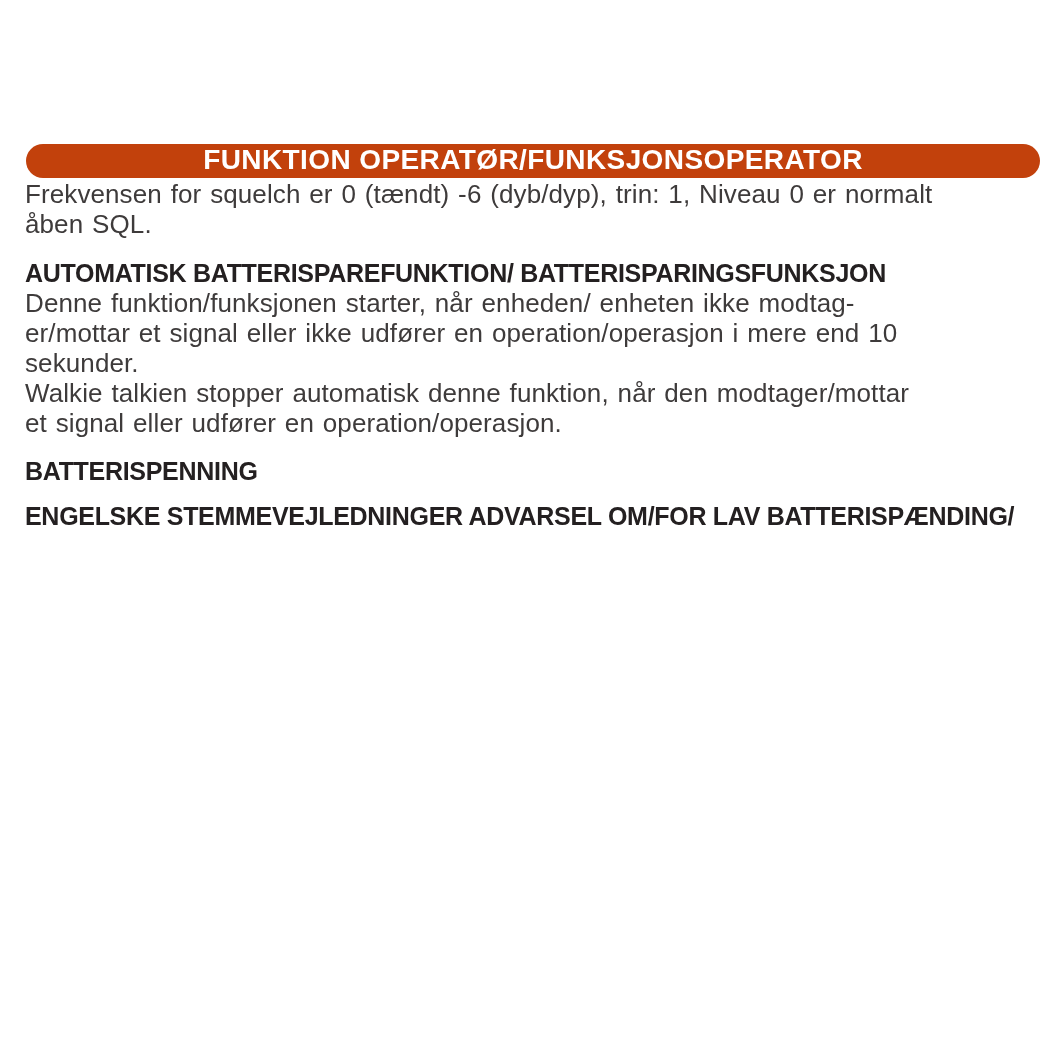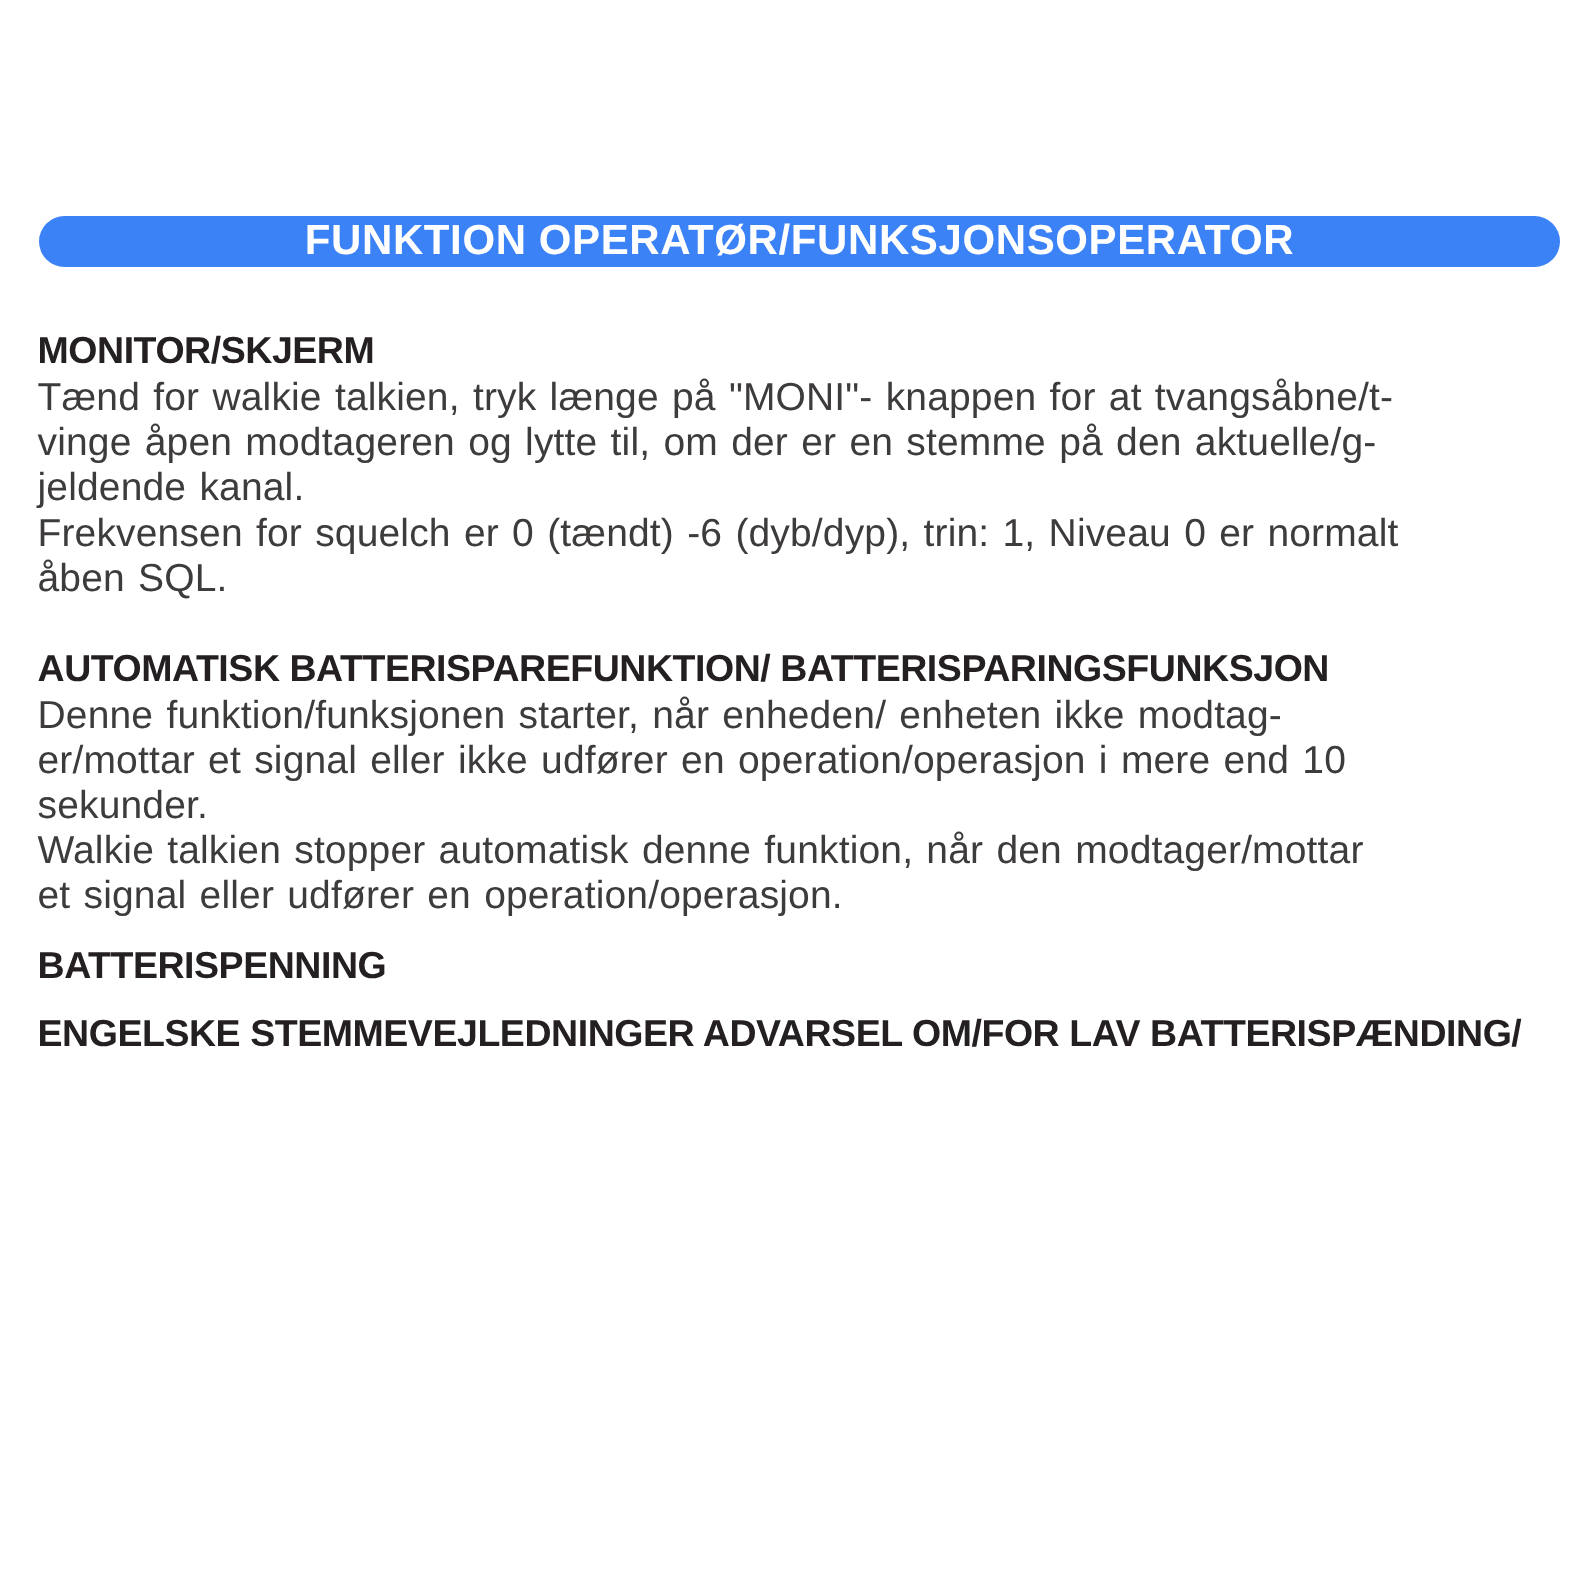--- a/index.html
+++ b/index.html
@@ -13,21 +13,21 @@
   }
   .page {
     position: relative;
     width: 1064px;
     height: 1064px;
     background: #ffffff;
   }
   .title-bar {
     margin: 144px 24px 0 26px;
     height: 34px;
-    background: #3b82f6;
+    background: #c2410c;
     border-radius: 17px;
     display: flex;
     align-items: center;
     justify-content: center;
   }
   .title-text {
     color: #ffffff;
     font-size: 28px;
     font-weight: 700;
     letter-spacing: 0.4px;
@@ -51,43 +51,37 @@
   .para {
     margin: 0;
     color: #3e3b3b;
     font-size: 26px;
     line-height: 30px;
     letter-spacing: 0.1px;
     word-spacing: 1.5px;
     white-space: pre-line;
   }
   .mt-42 { margin-top: 42px; }
-  .mt-20 { margin-top: 32px; }
+  .mt-20 { margin-top: 20px; }
   .mt-19 { margin-top: 19px; }
   .mt-17 { margin-top: 17px; }
   .mt-14 { margin-top: 14px; }
   .mt-1  { margin-top: 1px; }
 </style>
 </head>
 <body>
 
 <div class="page">
 
   <div class="title-bar">
     <span class="title-text">FUNKTION OPERATØR/FUNKSJONSOPERATOR</span>
   </div>
 
   <div class="content">
 
-    <section>
-      <h2 class="heading mt-42">MONITOR/SKJERM</h2>
-      <p class="para mt-1">Tænd for walkie talkien, tryk længe på "MONI"- knappen for at tvangsåbne/t-
-vinge åpen modtageren og lytte til, om der er en stemme på den aktuelle/g-
-jeldende kanal.</p>
-    </section>
 
     <section>
       <p class="para mt-1">Frekvensen for squelch er 0 (tændt) -6 (dyb/dyp), trin: 1, Niveau 0 er normalt
 åben SQL.</p>
     </section>
 
     <section>
       <h2 class="heading mt-20">AUTOMATISK BATTERISPAREFUNKTION/ BATTERISPARINGSFUNKSJON</h2>
       <p class="para mt-1">Denne funktion/funksjonen starter, når enheden/ enheten ikke modtag-
 er/mottar et signal eller ikke udfører en operation/operasjon i mere end 10

